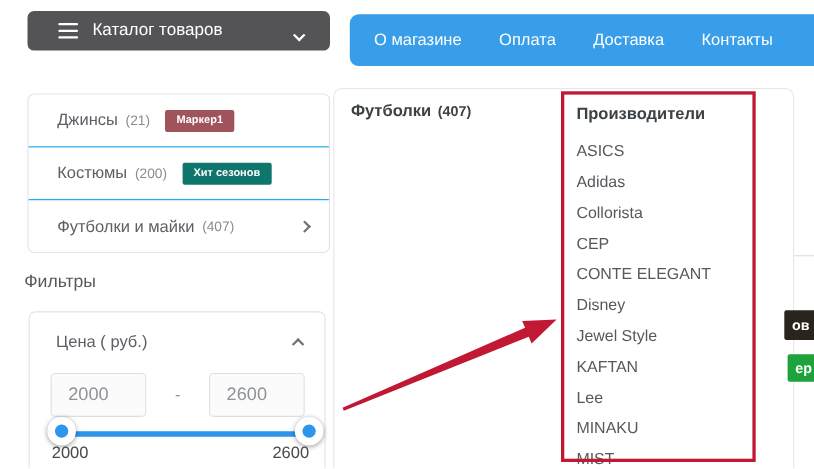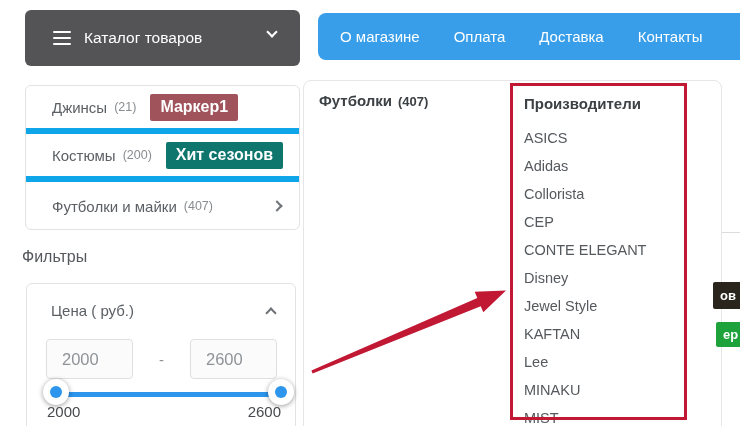--- a/index.html
+++ b/index.html
@@ -1,45 +1,45 @@
 <!DOCTYPE html>
 <html><head>
 <meta charset="utf-8">
 <style>
   * { margin:0; padding:0; box-sizing:border-box; }
   html,body { background:#ffffff; }
   .screen { position:relative; width:740px; height:426px; background:#fff; overflow:hidden;
             font-family:"Liberation Sans", sans-serif; }
 
   
-  .catalog-btn { position:absolute; left:25px; top:10px; width:275px; height:56px;
+  .catalog-btn { position:absolute; left:25px; top:10px; width:275px; height:36px;
                  background:#545356; border-radius:6px; display:flex; align-items:center;
                  color:#fff; cursor:pointer; }
   .hamburger { margin-left:28px; width:18px; display:flex; flex-direction:column; gap:3.5px; }
   .hamburger span { display:block; height:2.6px; background:#fff; border-radius:2px; }
   .catalog-label { margin-left:13px; font-size:15.5px; }
   .chev-down { position:absolute; right:24px; top:18px; width:8px; height:8px;
                border-right:2.6px solid #fff; border-bottom:2.6px solid #fff; transform:rotate(45deg); }
 
   
   .topnav { position:absolute; left:318px; top:13px; width:422px; height:47px;
             border-radius:8px 0 0 8px; display:flex; align-items:center; gap:34px;
             padding-left:22px; background:#389ee9; }
   .topnav a { color:#fff; text-decoration:none; font-size:15px; font-weight:500; white-space:nowrap; }
 
   
   .cats-box { position:absolute; left:25px; top:85px; width:275px; height:145px;
               border:1px solid #e3e3e5; border-radius:6px; background:#fff; }
   .cat-row { height:48px; display:flex; align-items:center; padding:0 18px 0 26px;
-             border-bottom:6px solid #0ea5e9; cursor:pointer; }
+             border-bottom:1px solid #0ea5e9; cursor:pointer; }
   .cat-row:last-child { border-bottom:none; }
   .cat-name { font-size:15px; color:#5c6065; }
   .cat-count { font-size:12.5px; color:#888c90; margin-left:7px; }
   .badge { margin-left:14px; padding:4px 10px 5px; border-radius:2px; color:#fff;
-           font-size:16px; font-weight:bold; white-space:nowrap; }
+           font-size:10px; font-weight:bold; white-space:nowrap; }
   .chev-right { margin-left:auto; width:8px; height:8px; border-top:2px solid #6f7377;
                 border-right:2px solid #6f7377; transform:rotate(45deg); }
 
   
   .filters-title { position:absolute; left:22px; top:248px; font-size:16px; color:#55585c; }
   .price-box { position:absolute; left:26px; top:283px; width:270px; height:160px;
                border:1px solid #e3e3e5; border-radius:6px; background:#fff; }
   .price-head { display:flex; align-items:center; padding:18px 20px 0 24px; }
   .price-label { font-size:15px; color:#5c6065; }
   .chev-up { margin-left:auto; width:8px; height:8px; border-top:2px solid #6f7377;

